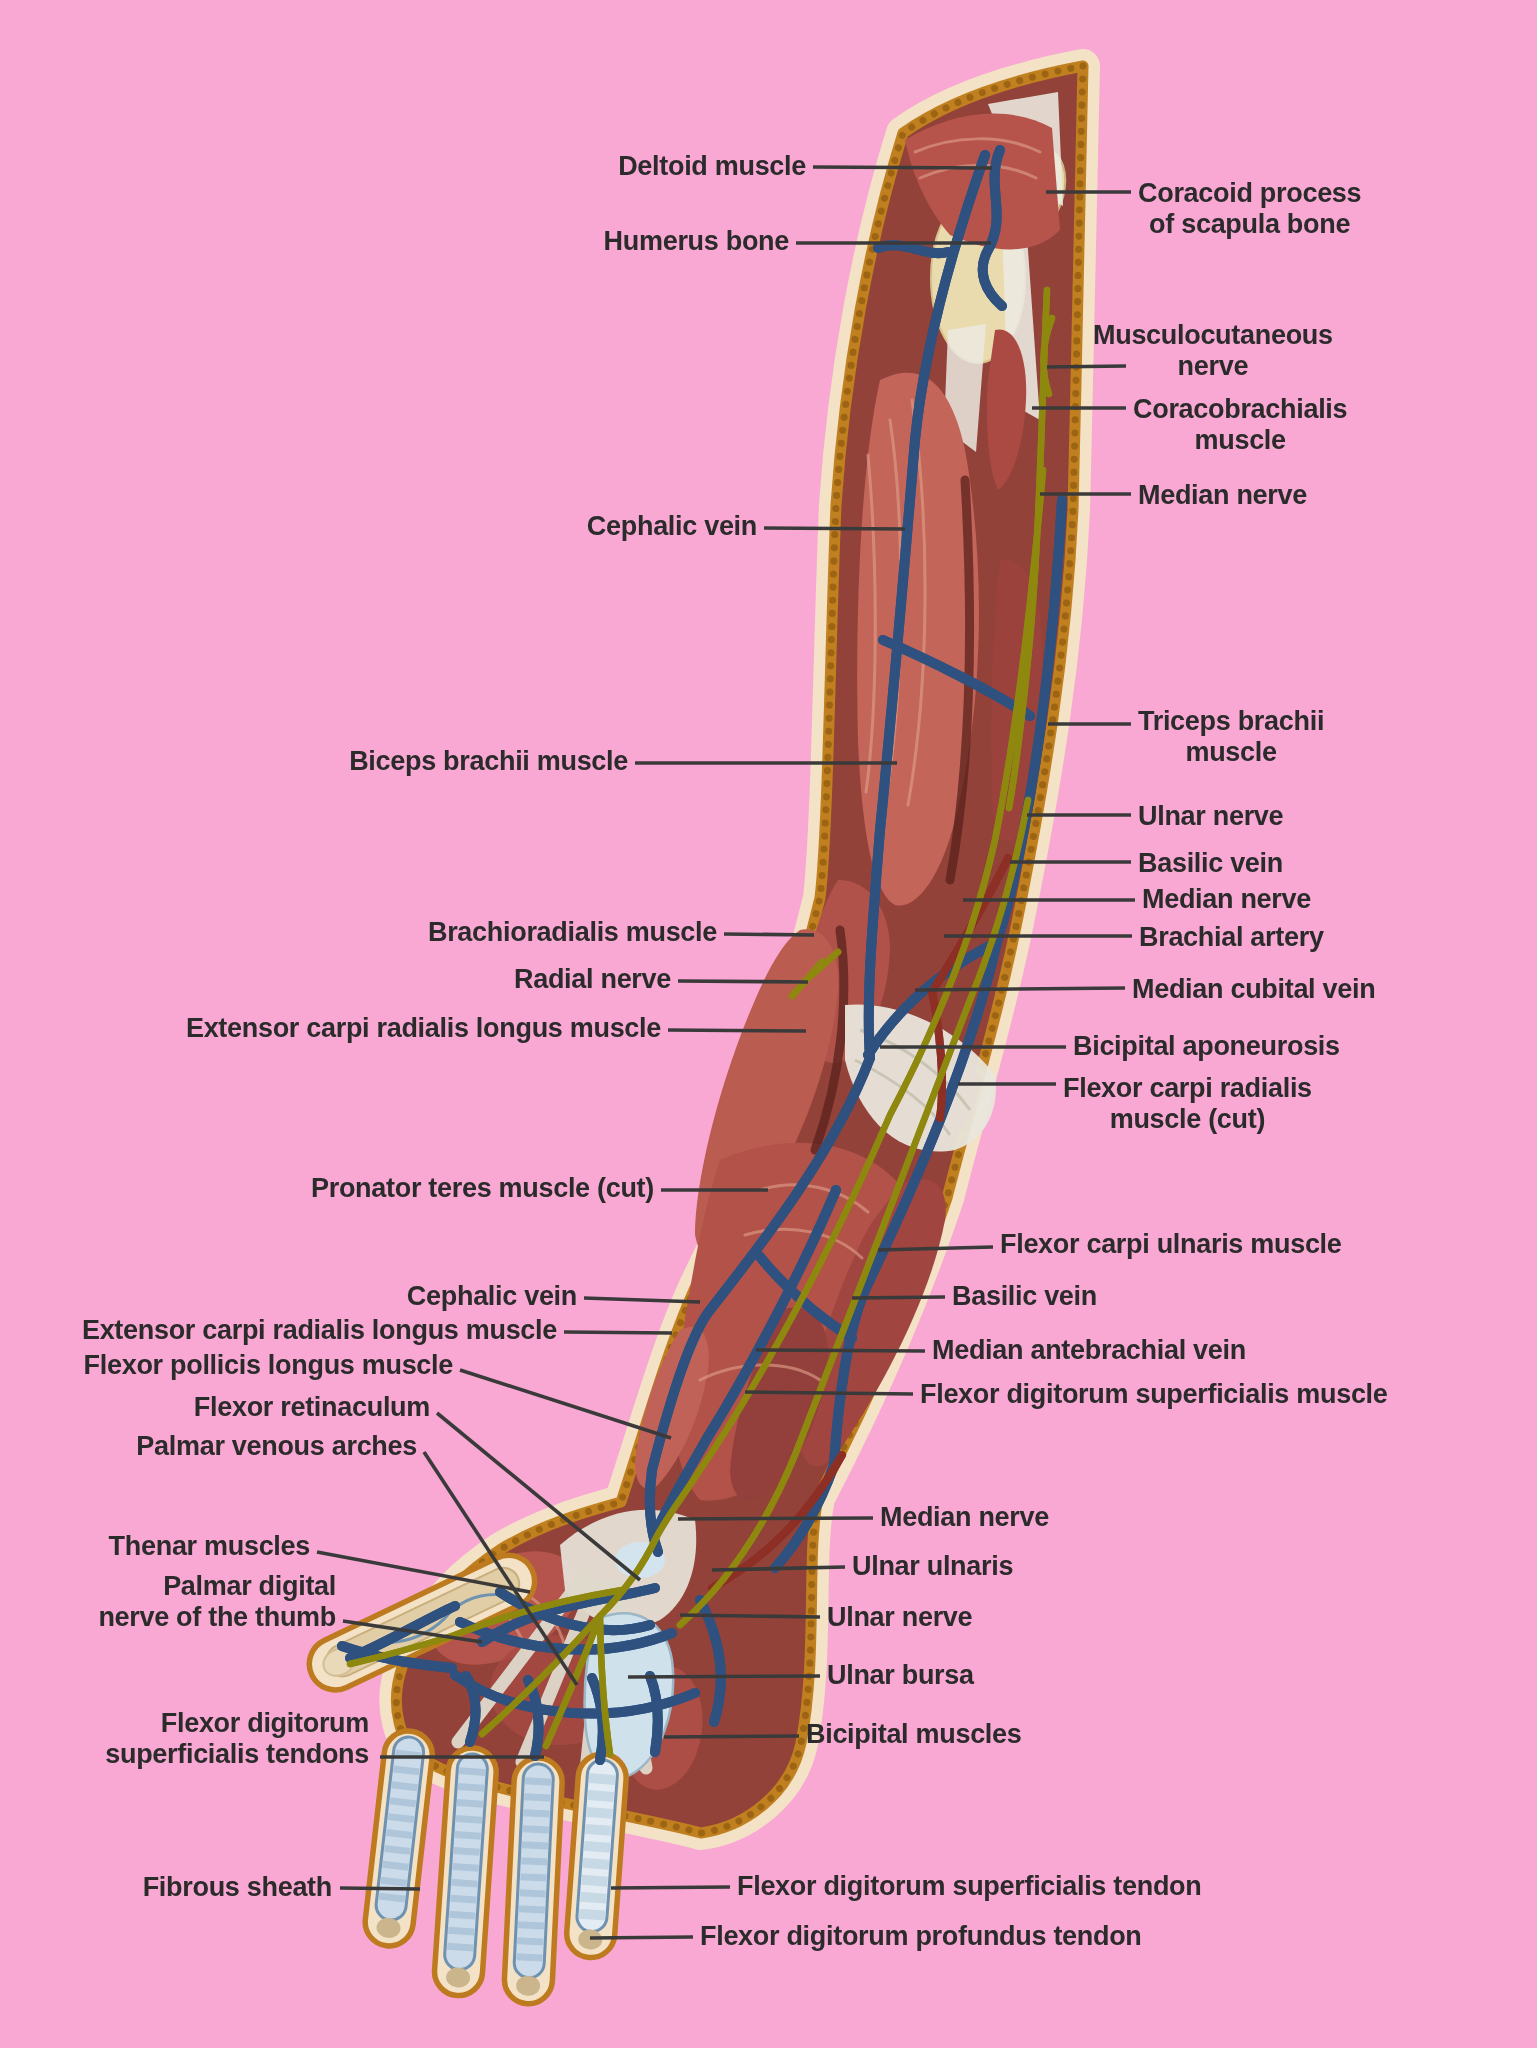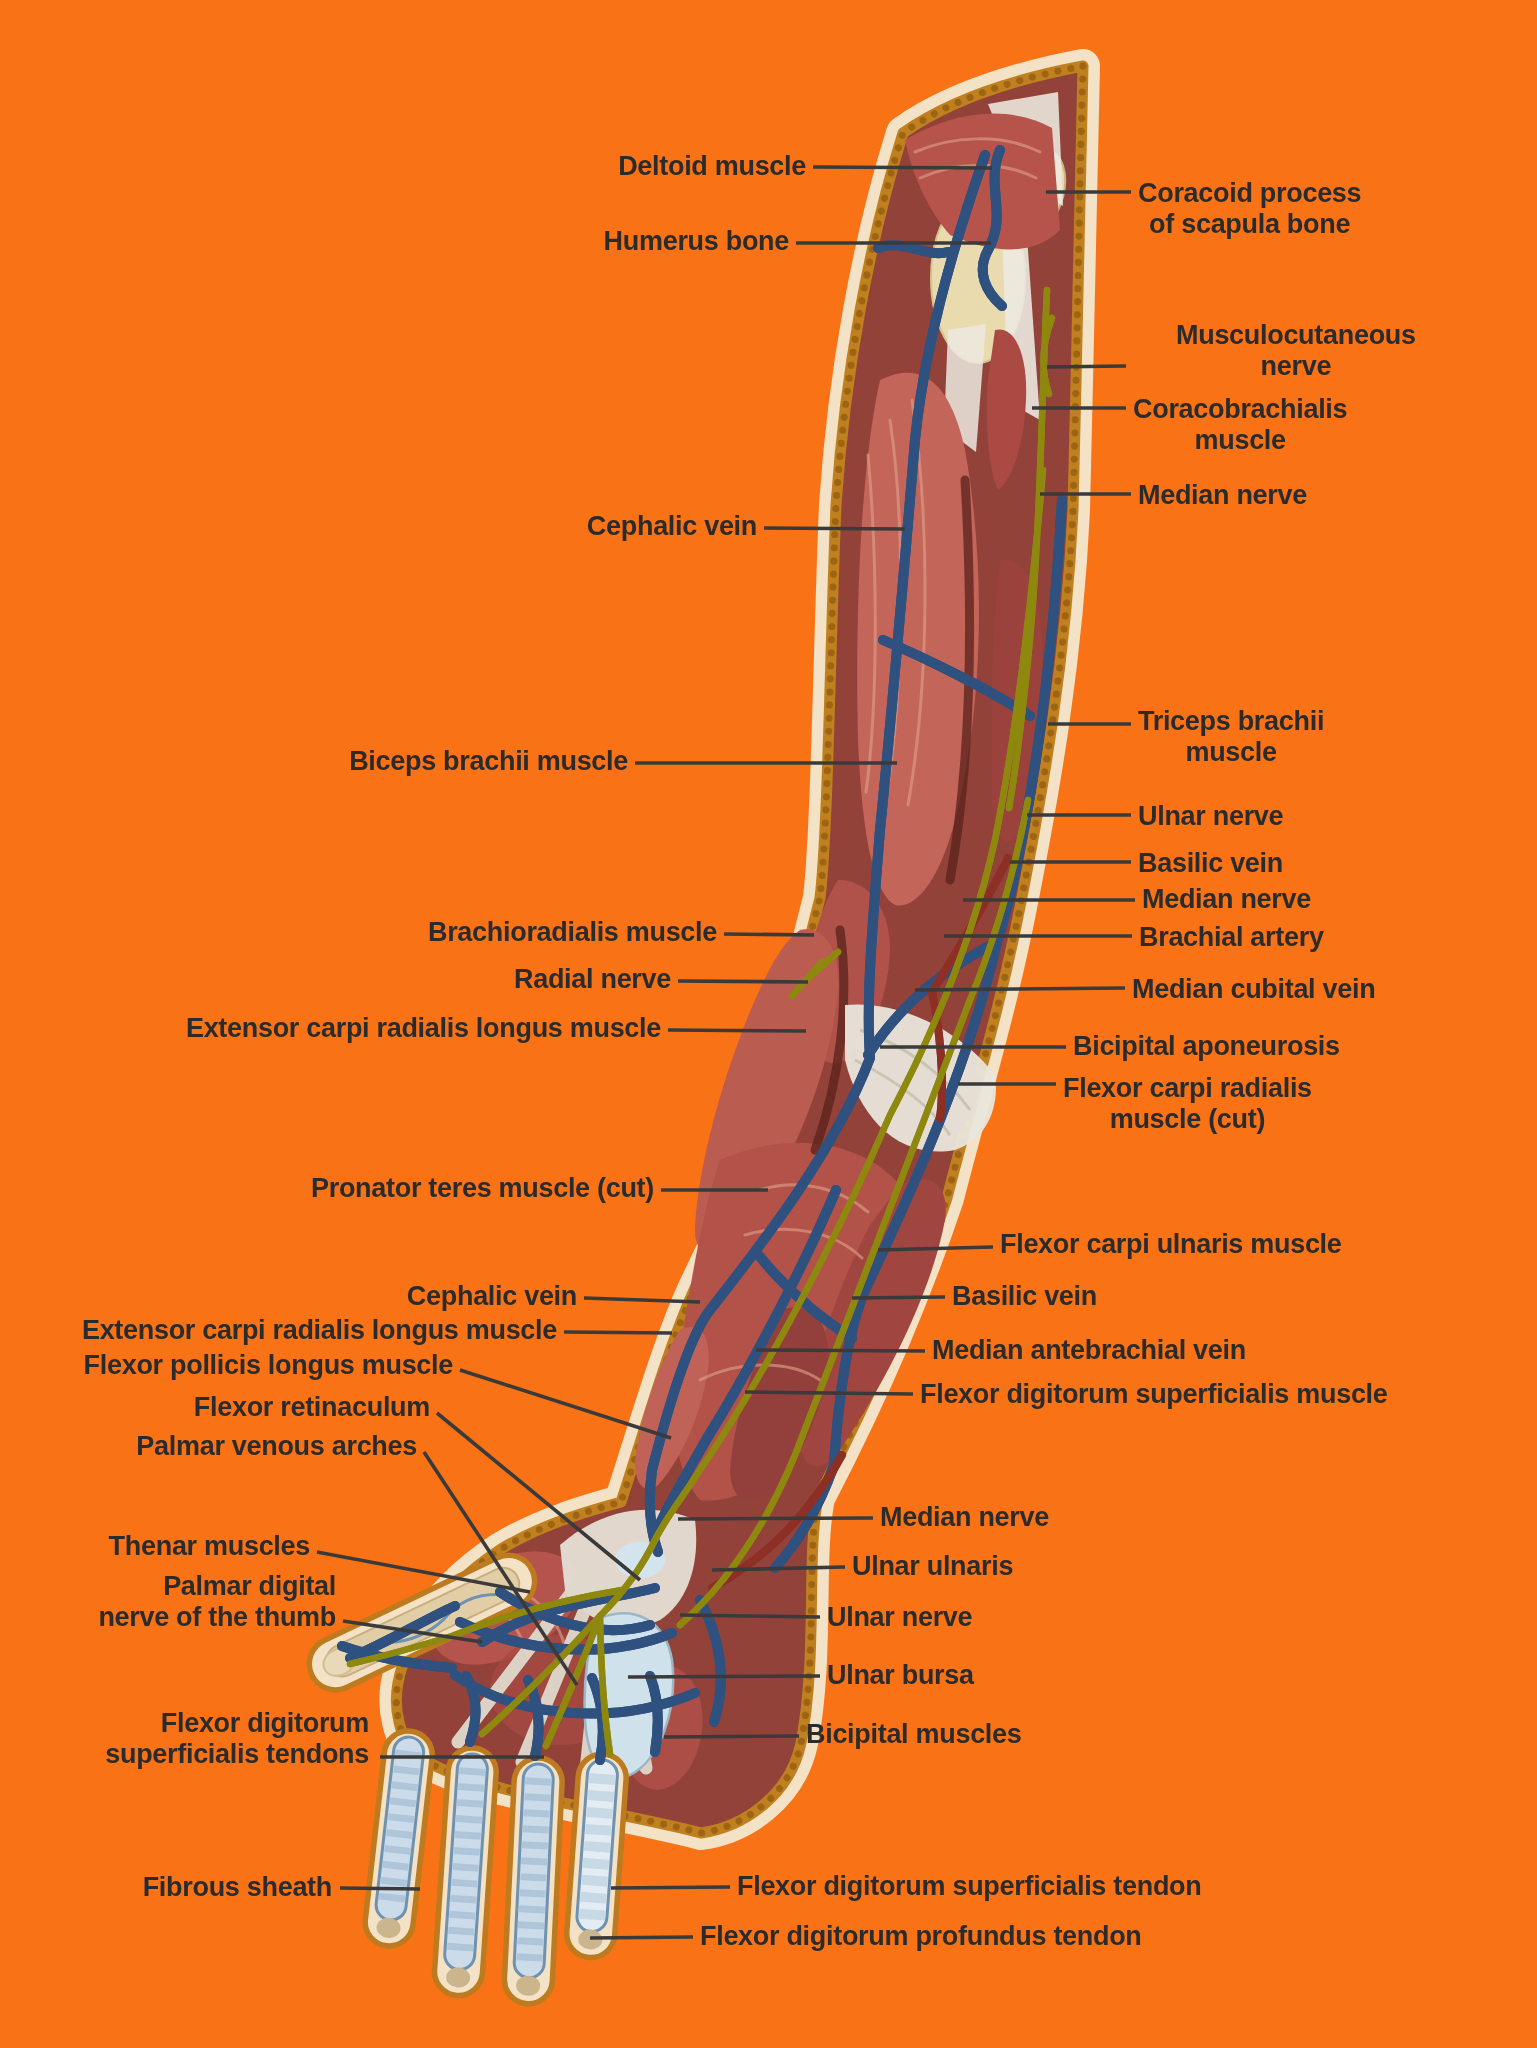--- a/index.html
+++ b/index.html
@@ -1,16 +1,16 @@
 <!DOCTYPE html>
 <html><head>
 <meta charset="utf-8">
 <style>
   html,body{margin:0;padding:0;background:#ffffff;}
-  .stage{position:relative;width:1537px;height:2048px;background:#f97316;
+  .stage{position:relative;width:1537px;height:2048px;background:#f9a8d4;
          font-family:"Liberation Sans",sans-serif;overflow:hidden;}
   .stage svg.fig{position:absolute;left:0;top:0;width:1537px;height:2048px;}
   .label{position:absolute;font-size:27px;font-weight:600;color:#2b2b2b;
          line-height:1.15;white-space:pre-line;letter-spacing:-0.3px;}
   .label.left{text-align:right;}
   .label.right{text-align:center;}
   .leader{fill:none;stroke:#3a3a3a;stroke-width:3.6;}
   
   .vein{fill:none;stroke:#2f5180;stroke-width:10;stroke-linecap:round;}
   .vein2{fill:none;stroke:#82a6cd;stroke-width:4.5;stroke-linecap:round;}
@@ -267,21 +267,21 @@
       <div class="label left" style="right: 1107px; top: 1392px;">Flexor retinaculum</div>
       <div class="label left" style="right: 1120px; top: 1431px;">Palmar venous arches</div>
       <div class="label left" style="right: 1227px; top: 1531px;">Thenar muscles</div>
       <div class="label left" style="right: 1201px; top: 1571px;">Palmar digital
 nerve of the thumb</div>
       <div class="label left" style="right: 1168px; top: 1708px;">Flexor digitorum
 superficialis tendons</div>
       <div class="label left" style="right: 1205px; top: 1872px;">Fibrous sheath</div>
       <div class="label right" style="left: 1138px; top: 178px;">Coracoid process
 of scapula bone</div>
-      <div class="label right" style="left: 1176px; top: 320px;">Musculocutaneous
+      <div class="label right" style="left: 1093px; top: 320px;">Musculocutaneous
 nerve</div>
       <div class="label right" style="left: 1133px; top: 394px;">Coracobrachialis
 muscle</div>
       <div class="label right" style="left: 1138px; top: 480px;">Median nerve</div>
       <div class="label right" style="left: 1138px; top: 706px;">Triceps brachii
 muscle</div>
       <div class="label right" style="left: 1138px; top: 801px;">Ulnar nerve</div>
       <div class="label right" style="left: 1138px; top: 848px;">Basilic vein</div>
       <div class="label right" style="left: 1142px; top: 884px;">Median nerve</div>
       <div class="label right" style="left: 1139px; top: 922px;">Brachial artery</div>

